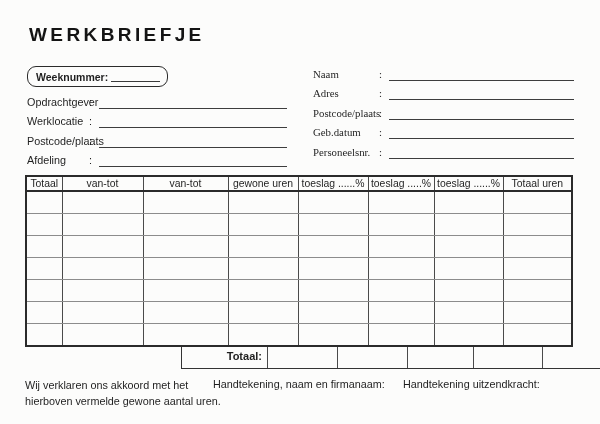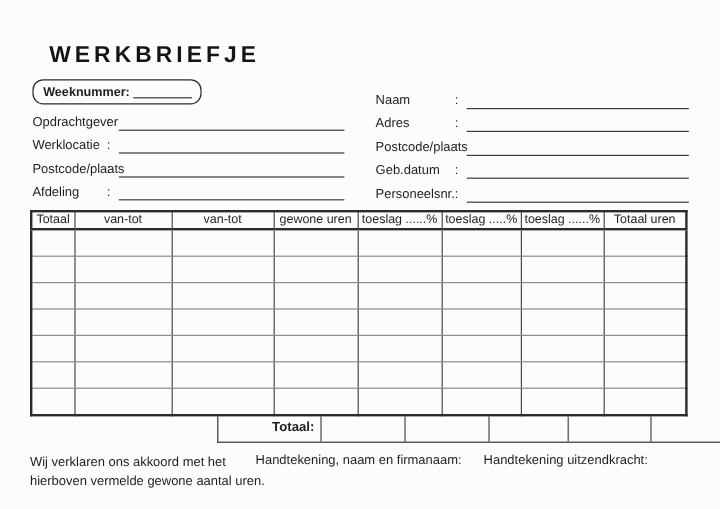--- a/index.html
+++ b/index.html
@@ -4,35 +4,35 @@
 <style>
   html,body{margin:0;padding:0;}
   body{width:600px;height:424px;overflow:hidden;}
   .page{
     position:relative;width:600px;height:424px;
     background:var(--background,#fcfcfb);
     color:var(--ink,#1f1f1f);
     font-family:"Liberation Sans",sans-serif;
   }
   .title{
-    position:absolute;left:29px;top:24px;margin:12px;
+    position:absolute;left:29px;top:24px;margin:0;
     font-size:19px;font-weight:bold;letter-spacing:3.4px;
     color:#141414;
   }
   .weekbox{
     position:absolute;left:27px;top:66px;width:141px;height:21px;
     border:1.5px solid var(--border-strong,#2c2c2c);border-radius:9px;
     display:flex;align-items:center;padding:0 7px 0 8px;box-sizing:border-box;
     background:transparent;
   }
   .weeklabel{font-weight:bold;font-size:10.5px;white-space:nowrap;}
   .weekline{flex:1;align-self:flex-end;border-bottom:1px solid #3a3a3a;margin:0 0 4px 3px;}
   .fields{position:absolute;font-size:10.8px;}
   .fields-left{left:27px;top:96px;width:260px;}
-  .fields-right{left:313px;top:78px;width:261px;}
+  .fields-right{left:313px;top:68px;width:261px;font-family:Liberation Serif, serif;}
   .frow{display:flex;height:14px;margin-bottom:5.4px;}
   .flabel{width:62px;white-space:nowrap;}
   .fields-right .flabel{width:66px;}
   .fcolon{width:7px;}
   .fline{flex:1;align-self:flex-end;border-bottom:1px solid #3d3d3d;margin:0 0 1px 3px;}
   table.hours{
     position:absolute;left:25px;top:175px;width:546px;
     border-collapse:collapse;table-layout:fixed;
     border:2px solid var(--border-strong,#2b2b2b);
   }

